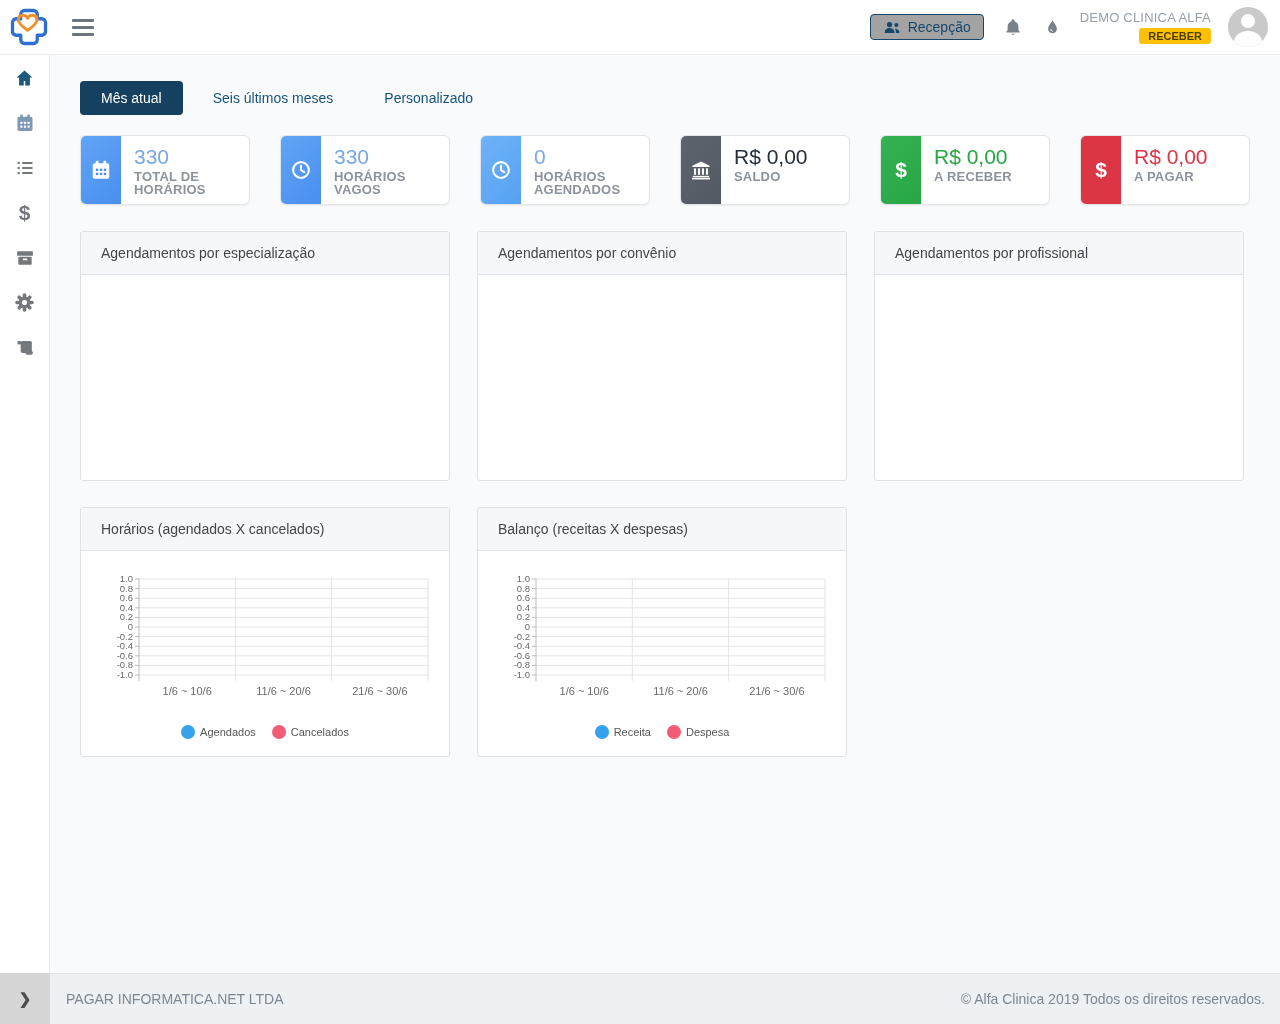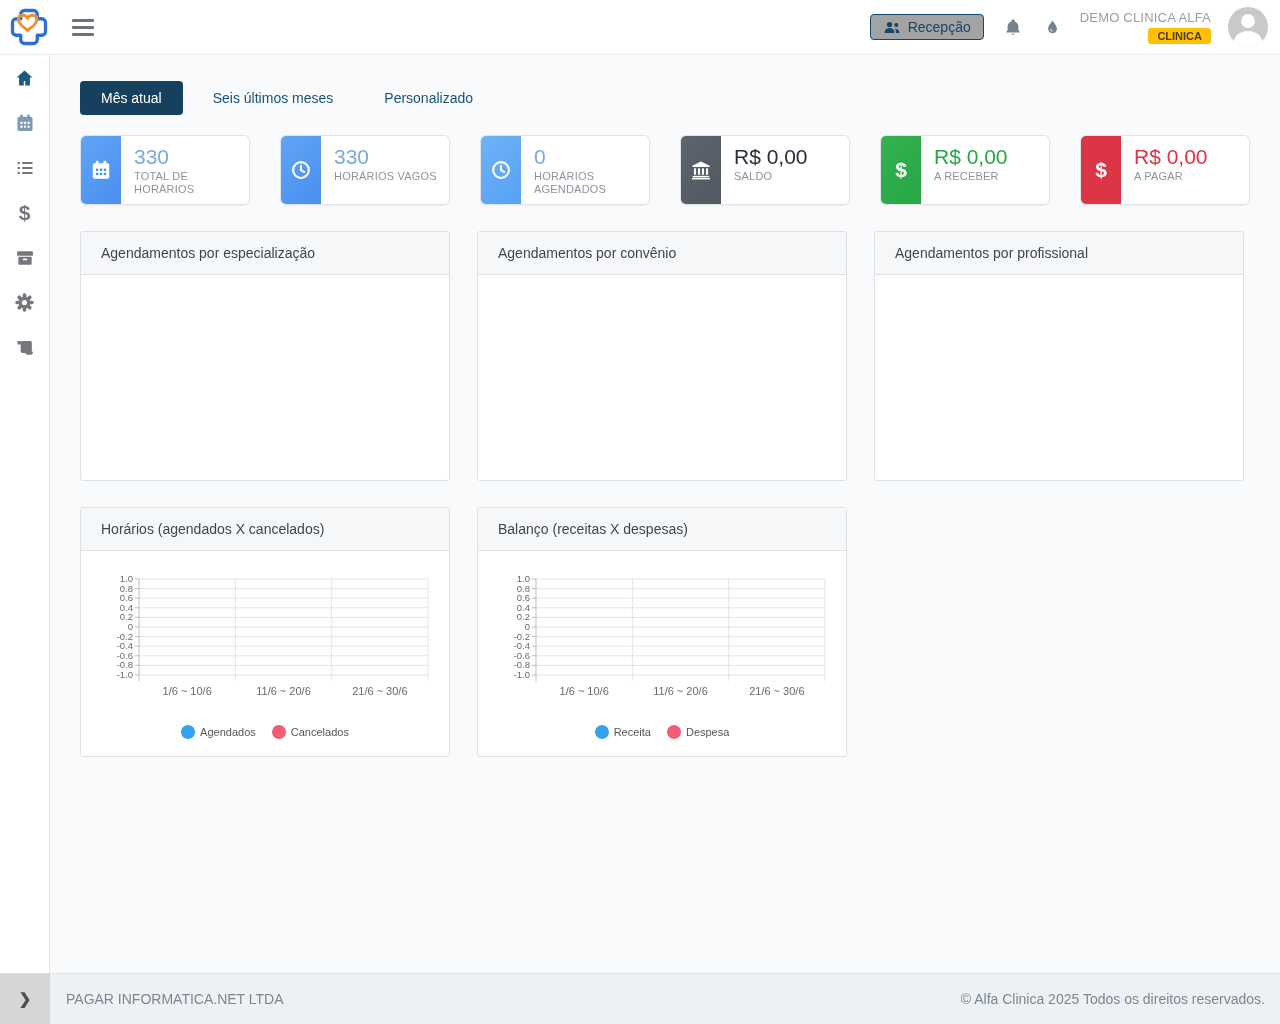--- a/index.html
+++ b/index.html
@@ -34,21 +34,21 @@
   .tabs { display:flex; align-items:center; margin-top:26px; gap:9px; }
   .tab { padding:9px 21px; font-size:14px; color:#17547c; cursor:pointer; border-radius:4px; }
   .tab.active { background:#15405f; color:#fff; }
 
   
   .cards-row { display:flex; gap:30px; margin-top:20px; }
   .stat-card { width:170px; height:70px; background:#fff; border:1px solid #e1e4e8; border-radius:6px; display:flex; box-shadow:0 1px 2px rgba(0,0,0,.05); }
   .card-accent { flex:0 0 40px; border-radius:5px 0 0 5px; display:flex; align-items:center; justify-content:center; }
   .card-body { padding:9px 4px 18px 13px; display:flex; flex-direction:column; overflow:hidden; }
   .card-value { font-size:21px; line-height:23px; }
-  .card-label { font-size:11px; font-weight:normal; color:#8d939c; letter-spacing:.2px; margin-top:2px; line-height:13px; }
+  .card-label { font-size:13px; font-weight:bold; color:#8d939c; letter-spacing:.2px; margin-top:2px; line-height:13px; }
   .dollar-glyph { color:#fff; font-size:21px; font-weight:bold; }
 
   
   .panels-row { display:flex; gap:27px; margin-top:26px; }
   .panel { width:370px; background:#fff; border:1px solid #dee2e6; border-radius:3px; }
   .panel-h { height:43px; line-height:42px; padding-left:20px; background:#f6f7f8; border-bottom:1px solid #dee2e6; font-size:14px; color:#41464c; border-radius:3px 3px 0 0; }
   .panel-b { height:205px; }
   .chart-wrap { padding-top:14px; }
   .legend { display:flex; justify-content:center; align-items:center; gap:16px; margin-top:6px; }
   .legend-item { display:flex; align-items:center; gap:5px; cursor:pointer; }
@@ -95,21 +95,21 @@
       </svg>
     </button>
     <button class="icon-btn">
       <svg width="17" height="21" viewBox="0 0 24 24" fill="#79818b">
         <path d="M12 2.2C9.8 6.2 5.8 9.6 5.8 13.9A6.2 6.2 0 0 0 12 20.2a6.2 6.2 0 0 0 6.2-6.3C18.2 9.6 14.2 6.2 12 2.2Z"></path>
         <path d="M9.4 14.6a2.8 2.8 0 0 0 2.2 2.6" stroke="#fff" stroke-width="1.4" fill="none" stroke-linecap="round"></path>
       </svg>
     </button>
     <div class="user-block">
       <span class="user-name">DEMO CLINICA ALFA</span>
-      <span class="user-role">CLINICA</span>
+      <span class="user-role">RECEBER</span>
     </div>
     <div class="avatar"></div>
   </div>
 </div>
 
 <div class="middle">
   <div class="sidebar">
     <div class="side-item">
       <svg width="21" height="20" viewBox="0 0 24 24" fill="#1c5a7d">
         <path d="M12 3 2.5 11.5h3V21h5.6v-5.4h1.8V21h5.6v-9.5h3Z"></path>
@@ -403,15 +403,15 @@
     </div>
   </div>
 </div>
 
 <div class="footer">
   <div class="sidebar-foot">
     <span class="chevron">❯</span>
   </div>
   <div class="footer-main">
     <span class="footer-text">PAGAR INFORMATICA.NET LTDA</span>
-    <span class="footer-text">© Alfa Clinica 2025 Todos os direitos reservados.</span>
+    <span class="footer-text">© Alfa Clinica 2019 Todos os direitos reservados.</span>
   </div>
 </div>
 
 </body></html>

